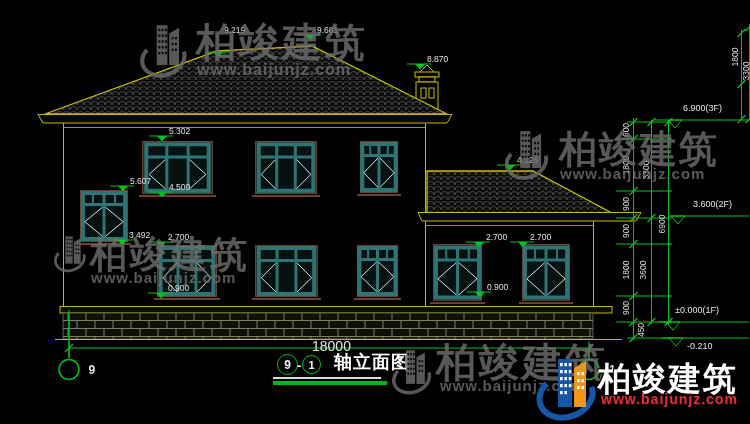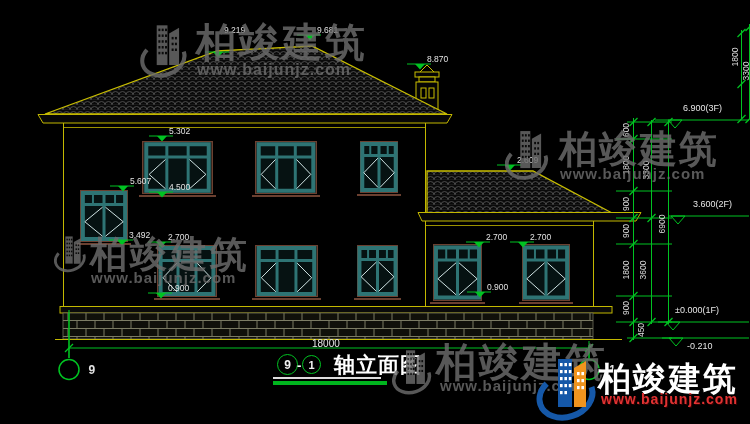--- a/index.html
+++ b/index.html
@@ -4,24 +4,24 @@
 <style>
   html,body{margin:0;padding:0;background:#000;}
   .stage{position:relative;width:750px;height:424px;background:#000;overflow:hidden;
          font-family:"Liberation Sans",sans-serif;}
   .stage svg{display:block;}
   .abs{position:absolute;}
   .lab{position:absolute;font-size:8.5px;line-height:1;color:#e2e2e2;white-space:nowrap;padding-left:23px;}
   .lvl{position:absolute;font-size:9px;line-height:1;color:#e6e6e6;white-space:nowrap;}
   .vdim{position:absolute;width:34px;height:10px;display:flex;align-items:center;justify-content:center;
         transform:rotate(-90deg);font-size:8.5px;line-height:1;color:#ddd;white-space:nowrap;}
-  .dimtotal{position:absolute;font-size:10px;color:#e6e6e6;line-height:1;}
+  .dimtotal{position:absolute;font-size:14px;color:#e6e6e6;line-height:1;}
   .circ{position:absolute;border:1.5px solid #00c322;border-radius:50%;color:#f0f0f0;
         display:flex;align-items:center;justify-content:center;font-weight:bold;background:#000;}
-  .title-cn{position:absolute;font-size:21px;font-weight:bold;color:#fff;letter-spacing:1px;line-height:1.2;white-space:nowrap;padding-left:12px;}
+  .title-cn{position:absolute;font-size:18px;font-weight:bold;color:#fff;letter-spacing:1px;line-height:1.2;white-space:nowrap;padding-left:12px;}
   .title-dash{position:absolute;font-size:13px;font-weight:bold;color:#fff;line-height:1;}
   .uline{position:absolute;}
   .wm{position:absolute;opacity:0.82;}
   .wm .brand{position:absolute;font-weight:bold;color:#6c6c6c;line-height:1;white-space:nowrap;}
   .wm .url{position:absolute;font-weight:bold;color:#6c6c6c;line-height:1;white-space:nowrap;}
   .footer-brand{position:absolute;color:#fff;font-weight:bold;line-height:1;white-space:nowrap;
                 text-shadow:1.5px 1.5px 0 #000,-1px -1px 0 #000;}
   .footer-url{position:absolute;color:#e03232;font-weight:bold;line-height:1;white-space:nowrap;
               text-shadow:1px 1px 0 #300;}
 </style>
@@ -249,21 +249,21 @@
 
   <div class="lab" style="left:201px;top:26px">9.219</div>
   <div class="lab" style="left:294px;top:26px">9.681</div>
   <div class="lab" style="left:404px;top:55px">8.870</div>
   <div class="lab" style="left:146px;top:127px">5.302</div>
   <div class="lab" style="left:107px;top:177px">5.607</div>
   <div class="lab" style="left:146px;top:183px">4.500</div>
   <div class="lab" style="left:106px;top:231px">3.492</div>
   <div class="lab" style="left:145px;top:233px">2.700</div>
   <div class="lab" style="left:145px;top:284px">0.900</div>
-  <div class="lab" style="left:494px;top:156px">2.609</div>
+  <div class="lab" style="left:494px;top:156px">4.126</div>
   <div class="lab" style="left:463px;top:233px">2.700</div>
   <div class="lab" style="left:507px;top:233px">2.700</div>
   <div class="lab" style="left:464px;top:283px">0.900</div>
 
   <div class="lvl" style="left:683px;top:104px">6.900(3F)</div>
   <div class="lvl" style="left:693px;top:200px">3.600(2F)</div>
   <div class="lvl" style="left:675px;top:306px">±0.000(1F)</div>
   <div class="lvl" style="left:687px;top:342px">-0.210</div>
 
   <div class="vdim" style="left:609px;top:125px">600</div>

